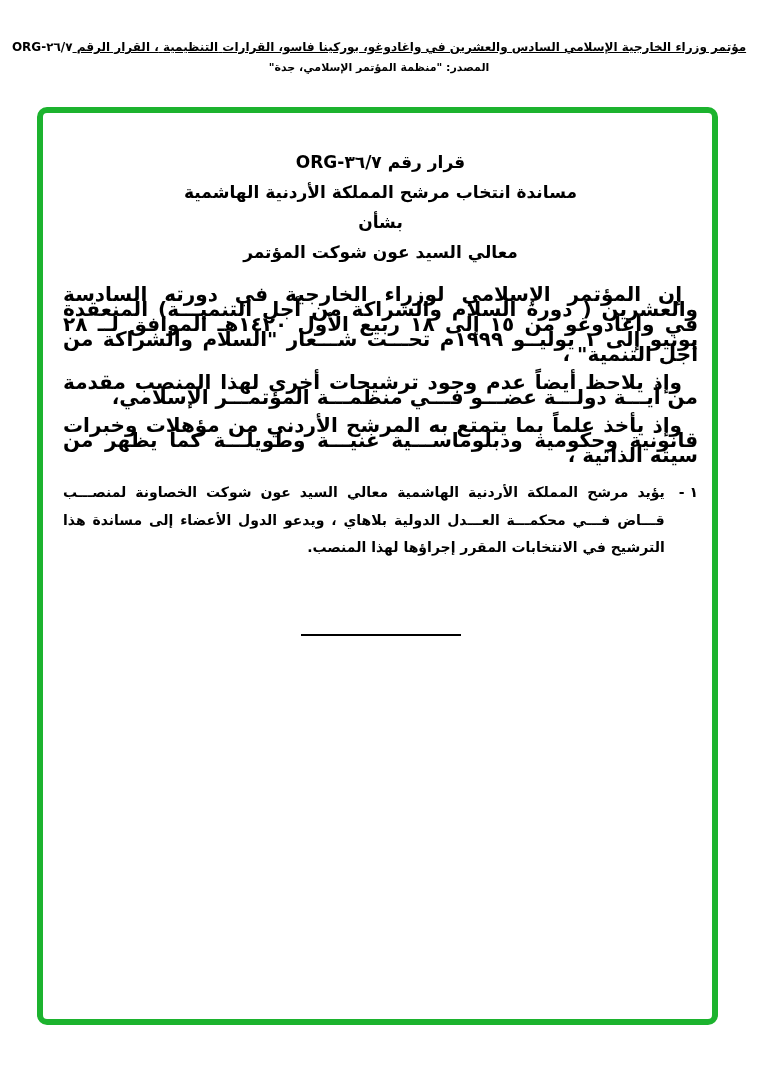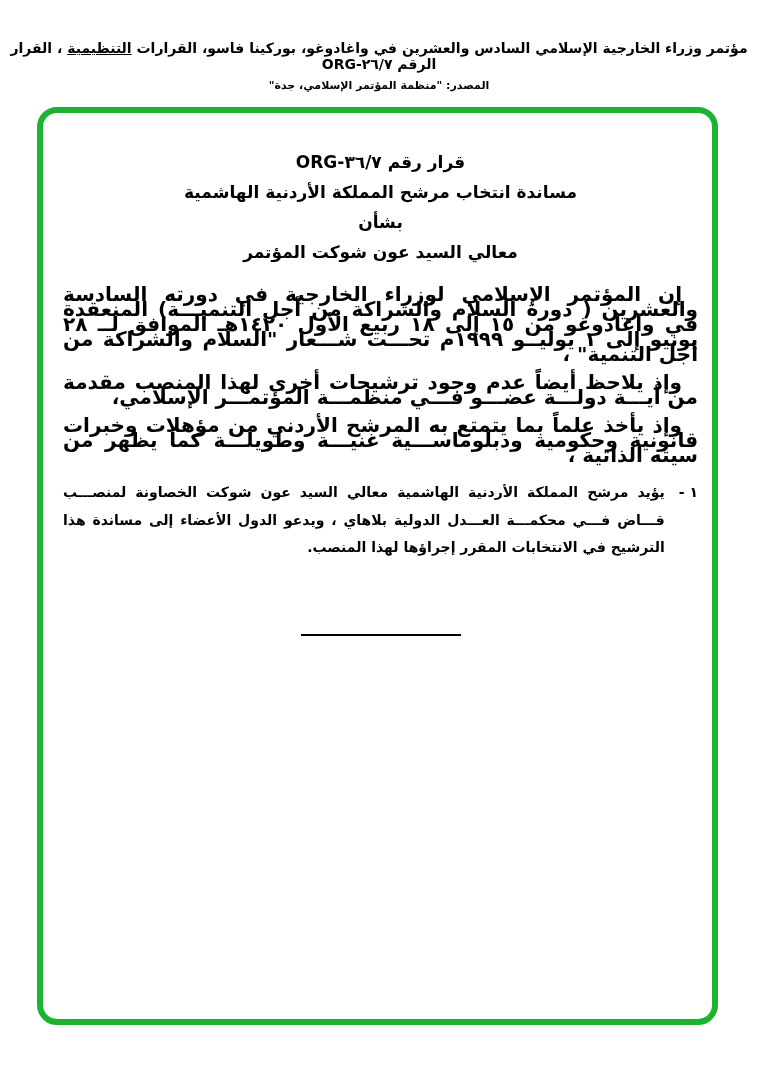--- a/index.html
+++ b/index.html
@@ -6,31 +6,31 @@
   html, body {
     width:758px; height:1078px;
     background:#ffffff;
     color:#000;
     font-family:"DejaVu Sans", sans-serif;
     direction:rtl;
     position:relative;
     overflow:hidden;
   }
   .header { padding-top:40px; text-align:center; }
-  .header-line1 { font-size:14px; font-weight:bold; letter-spacing:0; }
+  .header-line1 { font-size:12px; font-weight:bold; letter-spacing:0;text-decoration:underline; }
   .header-line1 .ltr { direction:ltr; unicode-bidi:embed; display:inline-block; }
   .underlined { text-decoration:underline; }
   .header-line2 { font-size:11px; font-weight:bold; margin-top:7px; }
 
   .green-box {
     position:absolute;
     top:107px; left:37px;
     width:681px; height:918px;
     border:6px solid #1cb32e;
-    border-radius:20px;
+    border-radius:10px;
     background:#ffffff;
   }
   .box-content { padding:34px 14px 0 20px; }
 
   .title-block { text-align:center; font-weight:bold; margin-bottom:20px; }
   .title-line { font-size:17px; line-height:30px; }
   .title-line .ltr { direction:ltr; unicode-bidi:embed; display:inline-block; }
 
   .para {
     font-size:20px;

